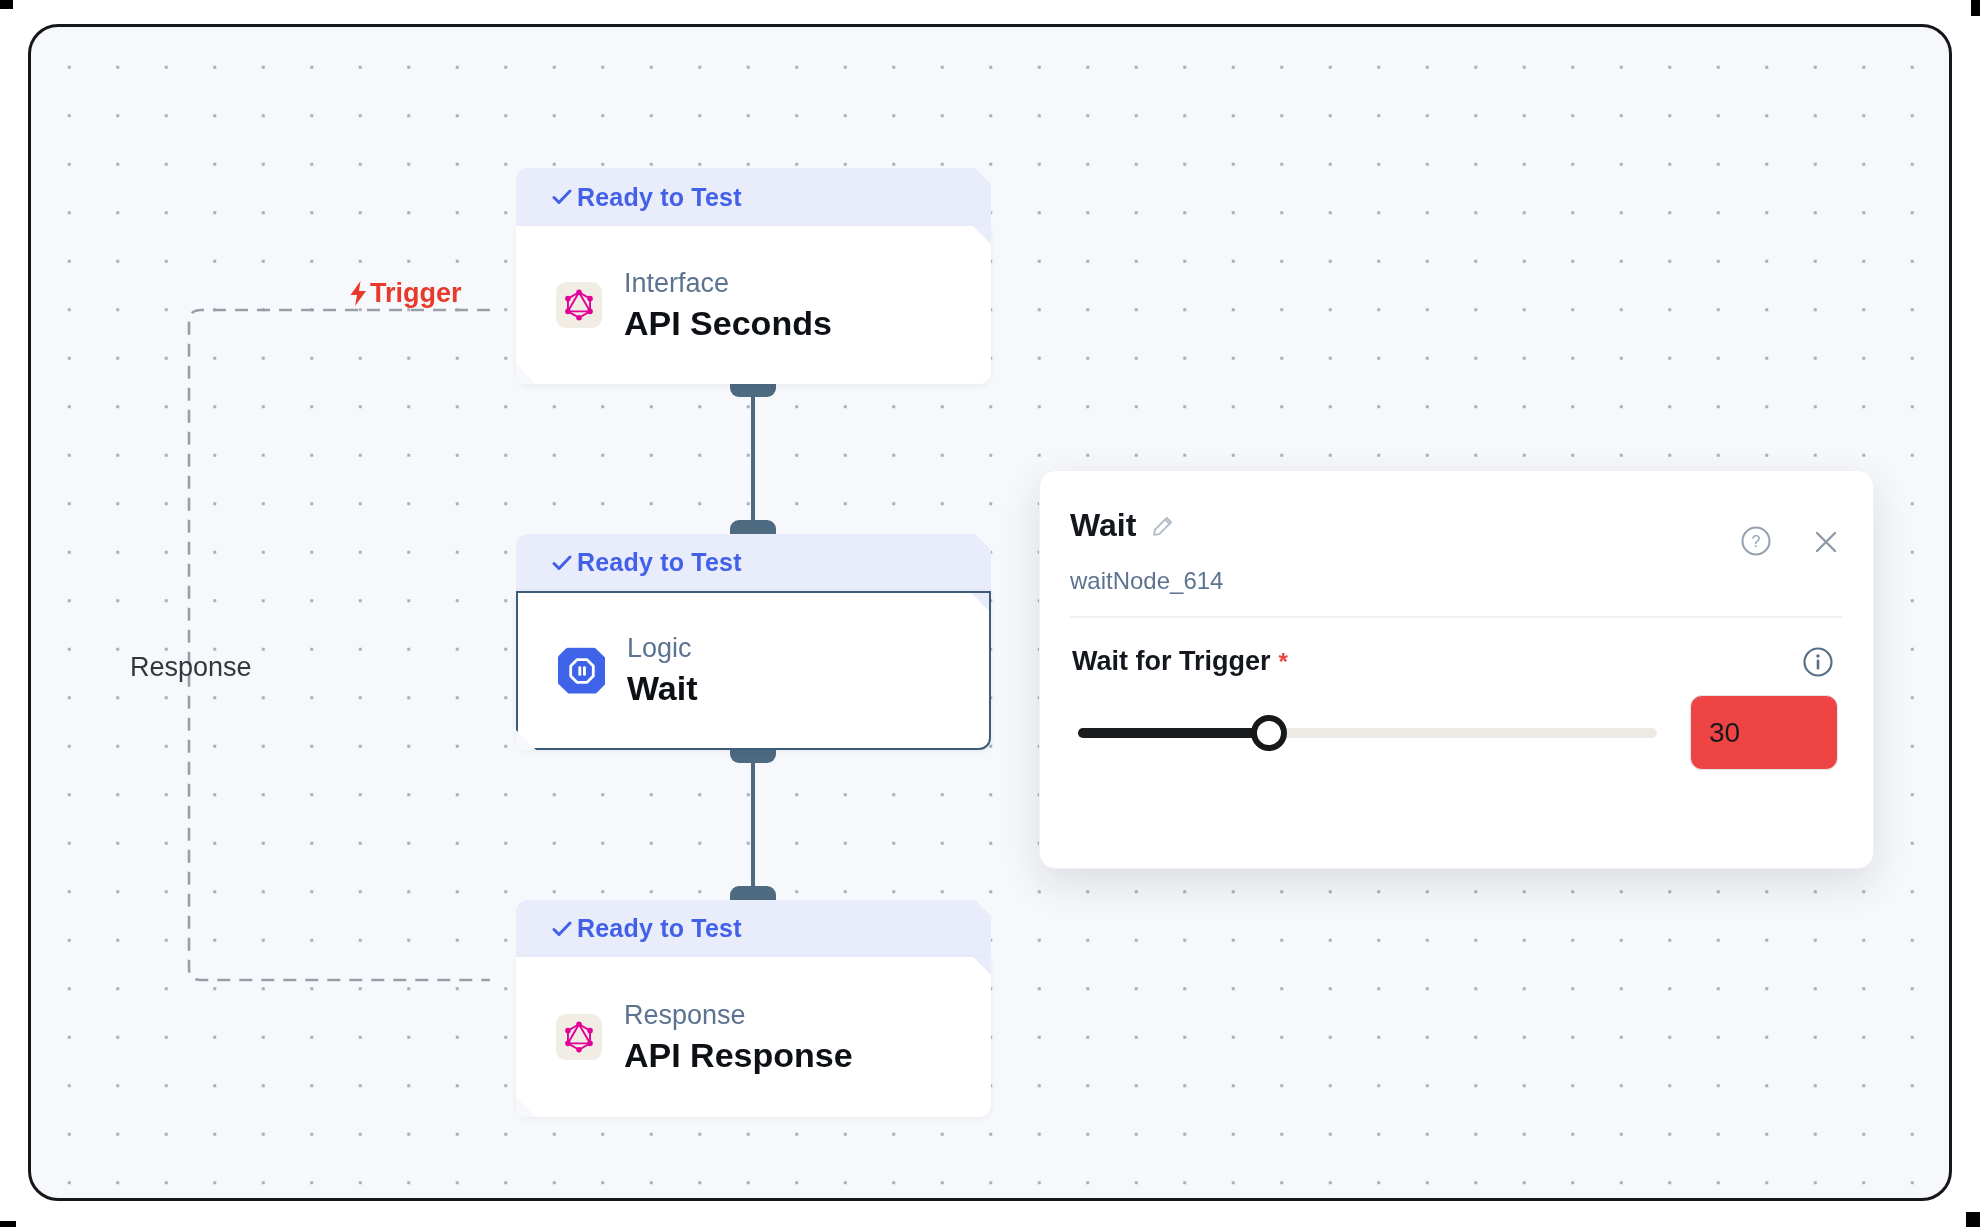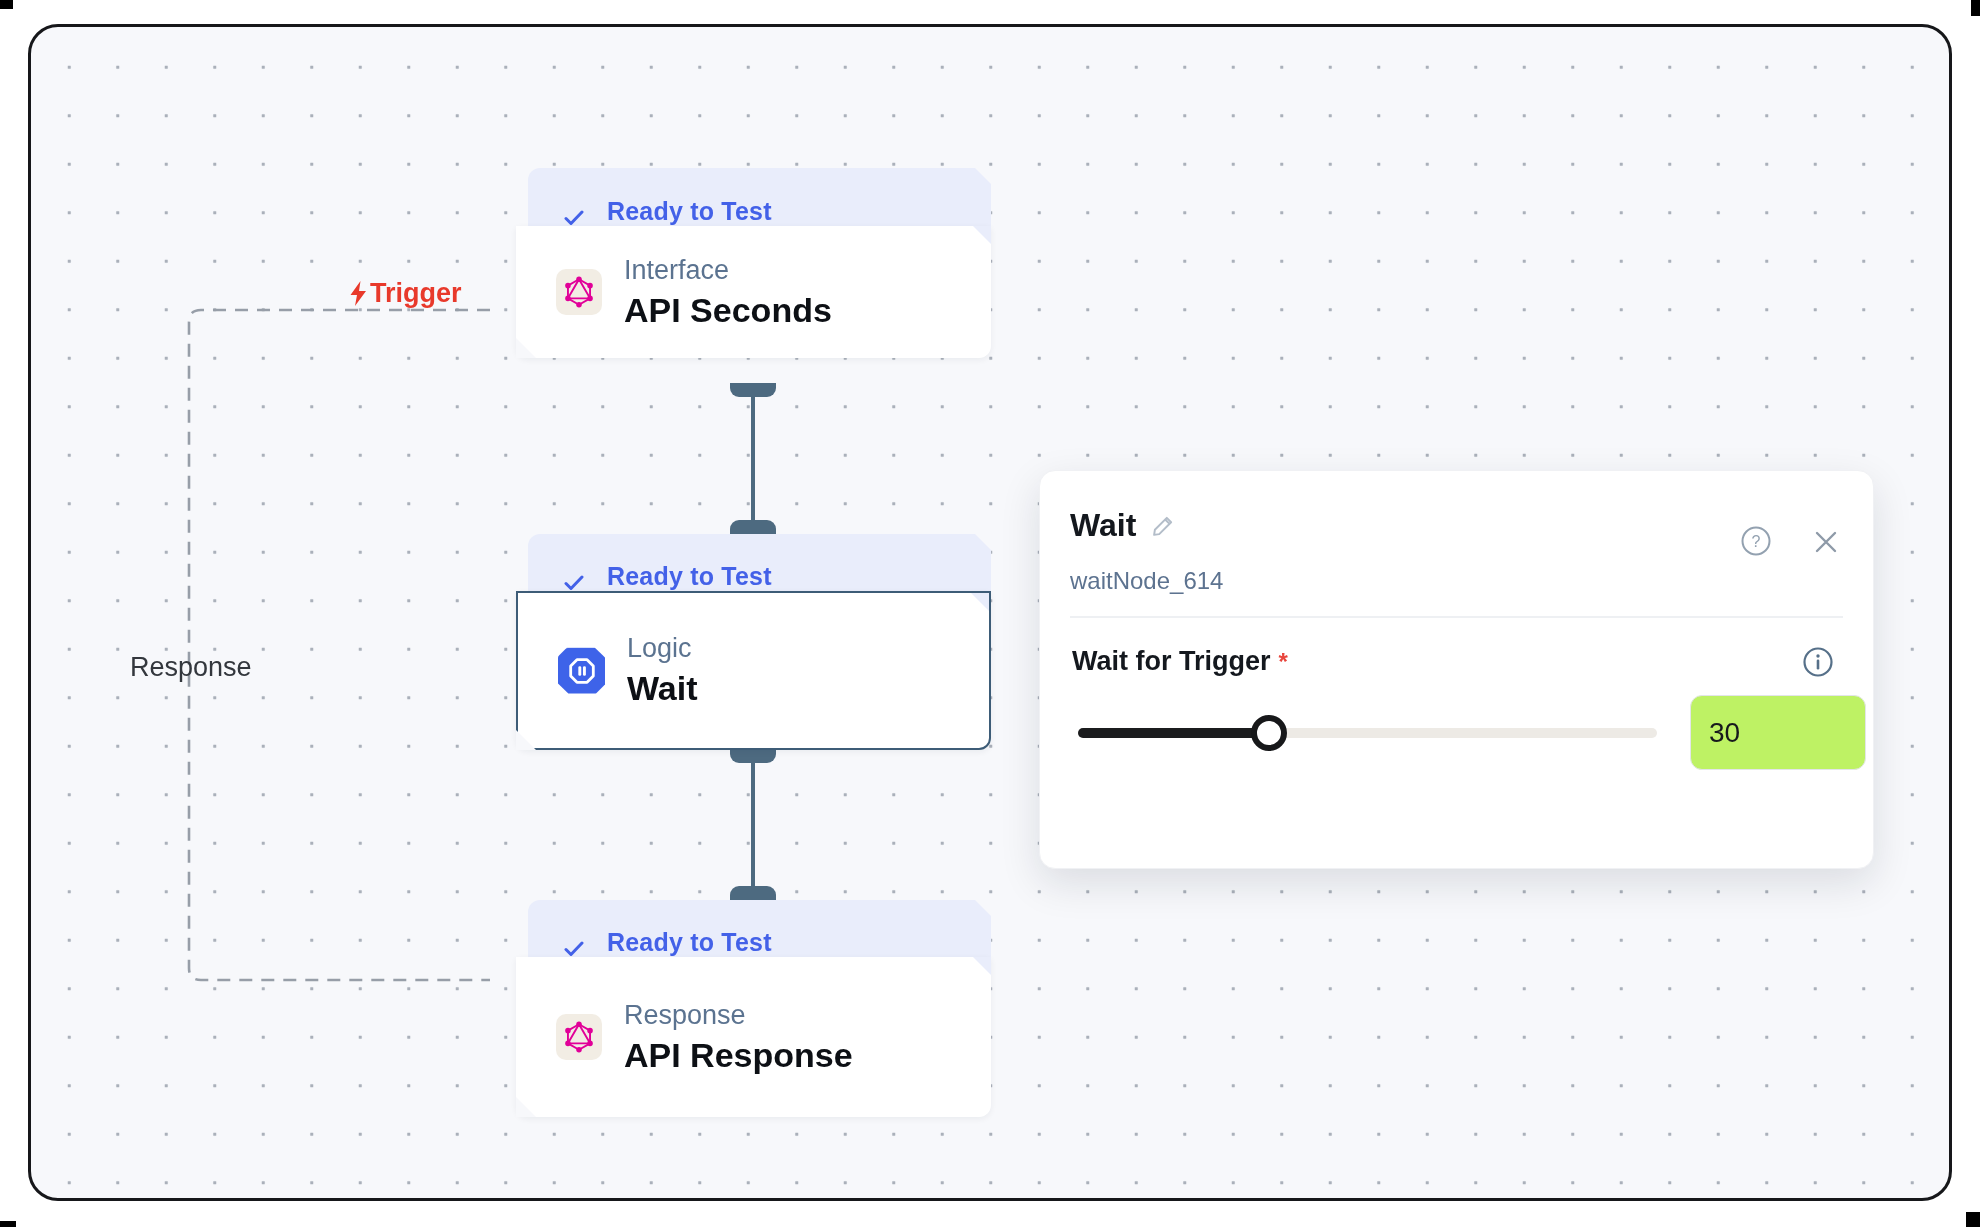--- a/index.html
+++ b/index.html
@@ -33,32 +33,32 @@
 
   
   .cap { position:absolute; width:46px; height:14px; background:#4d6a80; }
   .cap.down { border-radius:0 0 9px 9px; }
   .cap.up { border-radius:9px 9px 0 0; }
   .cline { position:absolute; width:4px; background:#4d6a80; }
 
   
   .node { position:absolute; width:475px; }
   .badge { position:relative; height:58px; background:#e9edfb; border-radius:12px 12px 0 0;
-    display:flex; align-items:flex-end; padding-left:36px; gap:23px;margin-left:12px; }
+    display:flex; align-items:center; padding-left:36px; gap:5px; }
   .badge-text { color:#4361e8; font-size:25px; font-weight:700; letter-spacing:.2px; }
   .badge .cut-tr { position:absolute; top:0; right:0; width:16px; height:16px; background:#f7f8fb;
     clip-path:polygon(0 0, 100% 0, 100% 100%); }
   .card { position:relative; background:#ffffff; border-radius:0 0 12px 12px;
     box-shadow:0 2px 6px rgba(25,35,55,.06);
     display:flex; align-items:center; padding-left:40px; gap:22px; }
   .card .seam-tr { position:absolute; top:0; right:0; width:18px; height:18px; background:#e9edfb;
     clip-path:polygon(0 0, 100% 0, 100% 100%); }
   .card .cut-bl { position:absolute; bottom:0; left:0; width:20px; height:20px; background:#f7f8fb;
     clip-path:polygon(0 0, 0 100%, 100% 100%); }
-  .node1 .card, .node3 .card { height:132px; }
+  .node1 .card, .node3 .card { height:158px; }
   .node2 .card { height:159px; border:2px solid #3d5c77; }
   .node2 .cut-bl { bottom:-2px; left:-2px; }
   .cat { color:#5b7390; font-size:27px; }
   .ttl { color:#0d1015; font-size:34px; font-weight:700; margin-top:5px; }
 
   .gicon { width:46px; height:46px; background:#f2ede4; border-radius:10px;
     display:flex; align-items:center; justify-content:center; }
   .wicon { width:47px; height:46px; background:#3e63e9; border-radius:10px;
     clip-path:polygon(0 9px, 9px 0, 78% 0, 100% 22%, 100% calc(100% - 9px), calc(100% - 9px) 100%, 22% 100%, 0 78%);
     display:flex; align-items:center; justify-content:center;
@@ -76,23 +76,23 @@
   .panel-divider { position:absolute; left:30px; right:30px; top:145px; height:1.5px; background:#eef0f3; }
   .field-label-row { position:absolute; left:32px; top:175px; font-size:27px; font-weight:700; color:#14181e; }
   .req { color:#e8453c; margin-left:8px; font-size:24px; }
   .info-ic { position:absolute; left:762px; top:175px; }
 
   .slider { position:absolute; left:38px; top:257px; width:579px; height:10px;
     background:#edeae5; border-radius:6px; }
   .slider-fill { position:absolute; left:0; top:0; height:10px; background:#1b1c1e; border-radius:6px 0 0 6px; }
   .slider-thumb { position:absolute; top:-13px; width:36px; height:36px; border-radius:50%;
     background:#fff; border:6px solid #17181a; }
-  .num-input { position:absolute; left:650px; top:224px; width:176px; height:75px;
+  .num-input { position:absolute; left:650px; top:224px; width:148px; height:75px;
     border:1.5px solid #e3e5e9; border-radius:12px; font-size:28px; color:#17191d;
-    padding-left:18px; font-family:"Liberation Sans",sans-serif; background:#bef264; outline:none; }
+    padding-left:18px; font-family:"Liberation Sans",sans-serif; background:#ef4444; outline:none; }
 </style>
 </head>
 <body>
 
 <div class="stage">
   <div class="mark tl"></div>
   <div class="mark tr"></div>
   <div class="mark bl"></div>
   <div class="mark br"></div>
 

